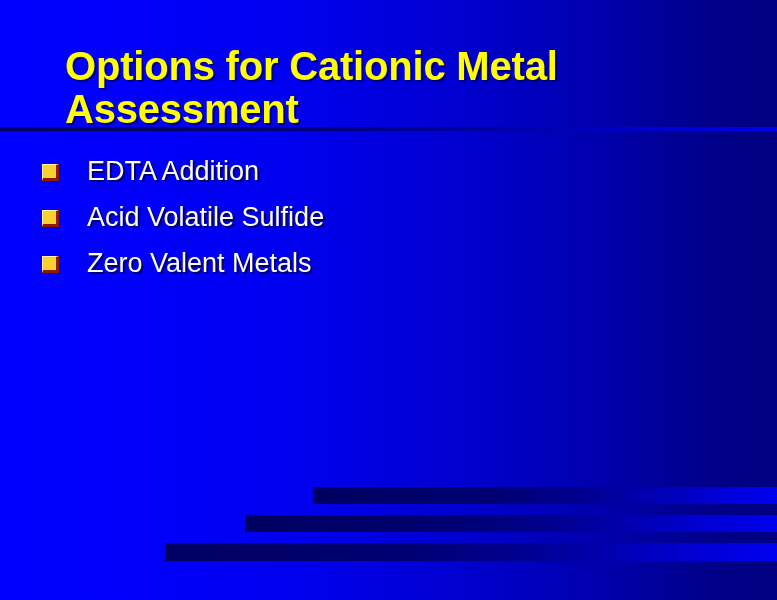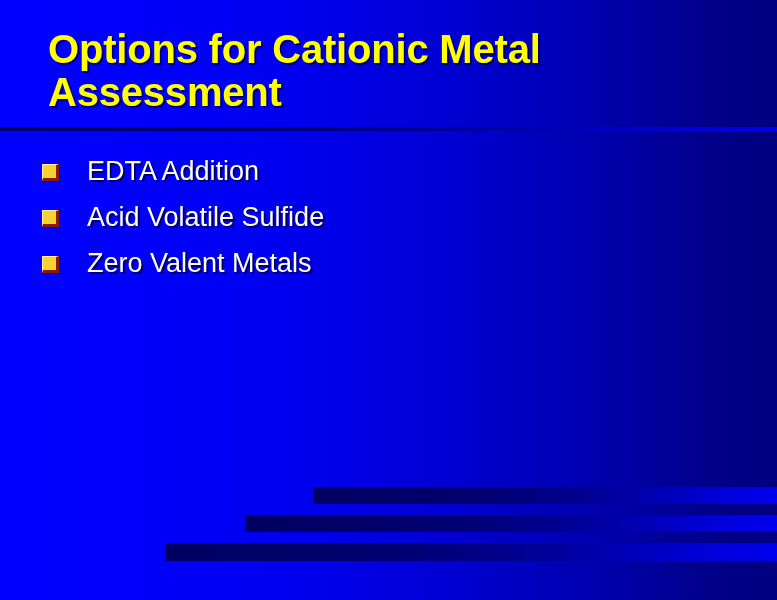--- a/index.html
+++ b/index.html
@@ -42,21 +42,21 @@
 
   
   #title-block {
     position: absolute;
     left: 48px;
     top: 28px;
     width: 690px;
   }
 
   #title-text {
-    margin: 0;
+    margin: 17px;
     color: #ffff00;
     font-size: 40px;
     font-weight: bold;
     line-height: 1.08;
     letter-spacing: -0.2px;
     text-shadow: 2px 2px 0 rgba(0, 0, 40, 0.55);
     white-space: pre-line;
   }
 
   

